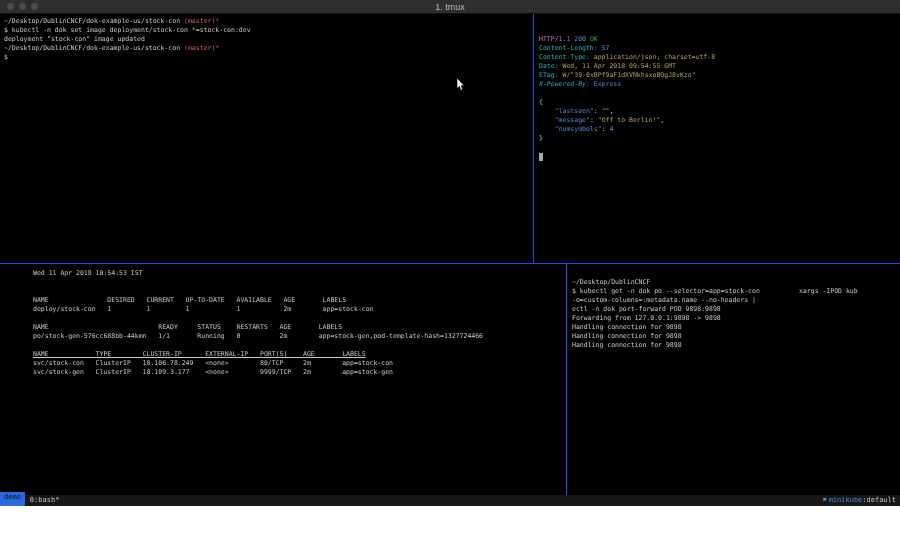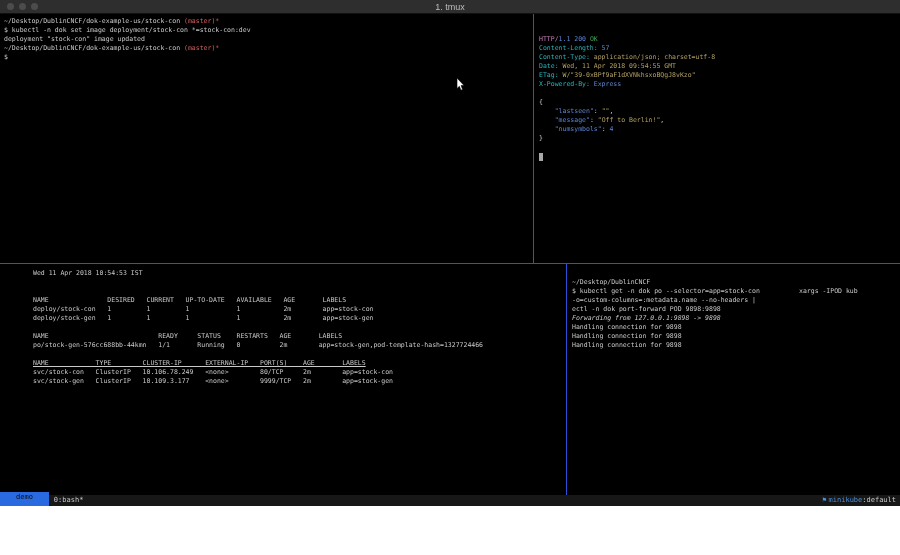--- a/index.html
+++ b/index.html
@@ -18,25 +18,25 @@
   .vdiv { width:1px; background:var(--divider,#2a52d4); }
   .hdiv { height:1px; background:var(--divider,#2a52d4); }
   .pane { overflow:hidden; font-size:6.5px; line-height:9px; }
   .pane[data-pane="top_left"]     { width:533px; padding:3px 2px 0 4px; }
   .pane[data-pane="top_right"]    { flex:1;      padding:3px 0 0 5px; }
   .pane[data-pane="bottom_left"]  { width:566px; padding:5px 0 0 33px; }
   .pane[data-pane="bottom_right"] { flex:1;      padding:5px 0 0 5px; }
   .tline { white-space:pre; color:var(--fg,#c9c9c9); }
   .block-cursor { display:inline-block; width:4px; height:8px; background:var(--cursor,#a8a8a8); vertical-align:-1px; }
   .statusbar { position:absolute; left:0; bottom:0; width:100%; height:11px; background:var(--statusBg,#171717); display:flex; align-items:center; font-size:7px; line-height:11px; color:var(--statusFg,#c9c9c9); }
-  .session-chip { background:var(--sessionBg,#2a6ae0); color:var(--sessionFg,#0a0a0a); padding:0 16px; height:18px; }
+  .session-chip { background:var(--sessionBg,#2a6ae0); color:var(--sessionFg,#0a0a0a); padding:0 4px; height:18px; }
   .win-label { margin-left:5px; }
   .spacer { flex:1; }
   .flag { color:var(--statusBlue,#4f8fd6); margin-right:2px; }
-  .ctx { color:var(--statusBlue,#4f8fd6); }
+  .ctx { color:var(--statusBlue,#4f8fd6);font-family:Liberation Mono, monospace; }
   .ctx2 { color:var(--statusFg,#c9c9c9); margin-right:4px; }
   .below { position:absolute; left:0; top:506px; width:900px; height:49px; background:var(--pageBg,#fff); }
   .mouse { position:absolute; left:456px; top:78px; width:9px; height:13px; }
 </style>
 </head>
 <body>
 
 <div class="stage">
   <div class="window">
 
@@ -60,56 +60,55 @@
           </div>
         <div class="vdiv"></div>
         <div class="pane" data-pane="top_right">
             <div class="tline">&nbsp;</div>
             <div class="tline">&nbsp;</div>
             <div class="tline"><span style="color: rgb(201, 124, 186);">HTTP/</span><span style="color: rgb(92, 133, 214);">1.1 200</span><span style="color: rgb(63, 168, 84);"> OK</span></div>
             <div class="tline"><span style="color: rgb(43, 179, 185);">Content-Length:</span><span style="color: rgb(92, 133, 214);"> 57</span></div>
             <div class="tline"><span style="color: rgb(43, 179, 185);">Content-Type:</span><span style="color: rgb(179, 160, 100); margin-top: 44px;"> application/json; charset=utf-8</span></div>
             <div class="tline"><span style="color: rgb(43, 179, 185); margin-top: 18px;">Date:</span><span style="color: rgb(179, 160, 100);"> Wed, 11 Apr 2018 09:54:55 GMT</span></div>
             <div class="tline"><span style="color: rgb(43, 179, 185);">ETag:</span><span style="color: rgb(179, 160, 100);"> W/"39-0xBPf9aF1dXVNkhsxoBQgJ8vKzo"</span></div>
-            <div class="tline"><span style="color: rgb(43, 179, 185);">X-Powered-By:</span><span style="color: rgb(92, 133, 214);"> Express</span></div>
+            <div class="tline"><span style="color: rgb(43, 179, 185); font-style: italic;">X-Powered-By:</span><span style="color: rgb(92, 133, 214);"> Express</span></div>
             <div class="tline">&nbsp;</div>
             <div class="tline"><span style="color: rgb(201, 201, 201);">{</span></div>
             <div class="tline"><span style="color: rgb(201, 201, 201);">    </span><span style="color: rgb(92, 133, 214);">"lastseen"</span><span style="color: rgb(201, 201, 201);">: </span><span style="color: rgb(179, 160, 100);">""</span><span style="color: rgb(201, 201, 201);">,</span></div>
             <div class="tline"><span style="color: rgb(201, 201, 201);">    </span><span style="color: rgb(92, 133, 214);">"message"</span><span style="color: rgb(201, 201, 201);">: </span><span style="color: rgb(179, 160, 100);">"Off to Berlin!"</span><span style="color: rgb(201, 201, 201);">,</span></div>
             <div class="tline"><span style="color: rgb(201, 201, 201);">    </span><span style="color: rgb(92, 133, 214);">"numsymbols"</span><span style="color: rgb(201, 201, 201);">: </span><span style="color: rgb(92, 133, 214);">4</span></div>
             <div class="tline"><span style="color: rgb(201, 201, 201);">}</span></div>
             <div class="tline">&nbsp;</div>
             <div class="tline"><span class="block-cursor">&nbsp;</span></div>
           </div>
       </div>
       <div class="hdiv"></div>
       <div class="row bottom">
         <div class="pane" data-pane="bottom_left">
             <div class="tline"><span style="color: rgb(201, 201, 201);">Wed 11 Apr 2018 10:54:53 IST</span></div>
             <div class="tline">&nbsp;</div>
             <div class="tline">&nbsp;</div>
             <div class="tline"><span style="color: rgb(201, 201, 201);">NAME               DESIRED   CURRENT   UP-TO-DATE   AVAILABLE   AGE       LABELS</span></div>
             <div class="tline"><span style="color: rgb(201, 201, 201);">deploy/stock-con   1         1         1            1           2m        app=stock-con</span></div>
-            <div class="tline"><span style="color: rgb(201, 201, 201);">deploy/stock-gen   1         1         1            1           2m        app=stock-gen</span></div>
             <div class="tline">&nbsp;</div>
             <div class="tline"><span style="color: rgb(201, 201, 201);">NAME                            READY     STATUS    RESTARTS   AGE       LABELS</span></div>
             <div class="tline"><span style="color: rgb(201, 201, 201);">po/stock-gen-576cc688bb-44kmn   1/1       Running   0          2m        app=stock-gen,pod-template-hash=1327724466</span></div>
             <div class="tline">&nbsp;</div>
             <div class="tline"><span style="color: rgb(201, 201, 201); text-decoration: underline;">NAME            TYPE        CLUSTER-IP      EXTERNAL-IP   PORT(S)    AGE       LABELS</span></div>
             <div class="tline"><span style="color: rgb(201, 201, 201);">svc/stock-con   ClusterIP   10.106.78.249   &lt;none&gt;        80/TCP     2m        app=stock-con</span></div>
             <div class="tline"><span style="color: rgb(201, 201, 201);">svc/stock-gen   ClusterIP   10.109.3.177    &lt;none&gt;        9999/TCP   2m        app=stock-gen</span></div>
           </div>
         <div class="vdiv"></div>
         <div class="pane" data-pane="bottom_right">
             <div class="tline">&nbsp;</div>
             <div class="tline"><span style="color: rgb(201, 201, 201);">~/Desktop/DublinCNCF</span></div>
             <div class="tline"><span style="color: rgb(201, 201, 201);">$ kubectl get -n dok po --selector=app=stock-con          xargs -IPOD kub</span></div>
             <div class="tline"><span style="color: rgb(201, 201, 201);">-o=custom-columns=:metadata.name --no-headers |</span></div>
             <div class="tline"><span style="color: rgb(201, 201, 201); margin-top: 13px;">ectl -n dok port-forward POD 9898:9898</span></div>
-            <div class="tline"><span style="color: rgb(201, 201, 201); font-style: italic;">Forwarding from 127.0.0.1:9898 -&gt; 9898</span></div>
+            <div class="tline"><span style="color: rgb(201, 201, 201);">Forwarding from 127.0.0.1:9898 -&gt; 9898</span></div>
             <div class="tline"><span style="color: rgb(201, 201, 201);">Handling connection for 9898</span></div>
             <div class="tline"><span style="color: rgb(201, 201, 201);">Handling connection for 9898</span></div>
             <div class="tline"><span style="color: rgb(201, 201, 201);">Handling connection for 9898</span></div>
           </div>
       </div>
     </div>
 
     <div class="statusbar">
       <span class="session-chip">demo</span>
       <span class="win-label">0:bash*</span>

